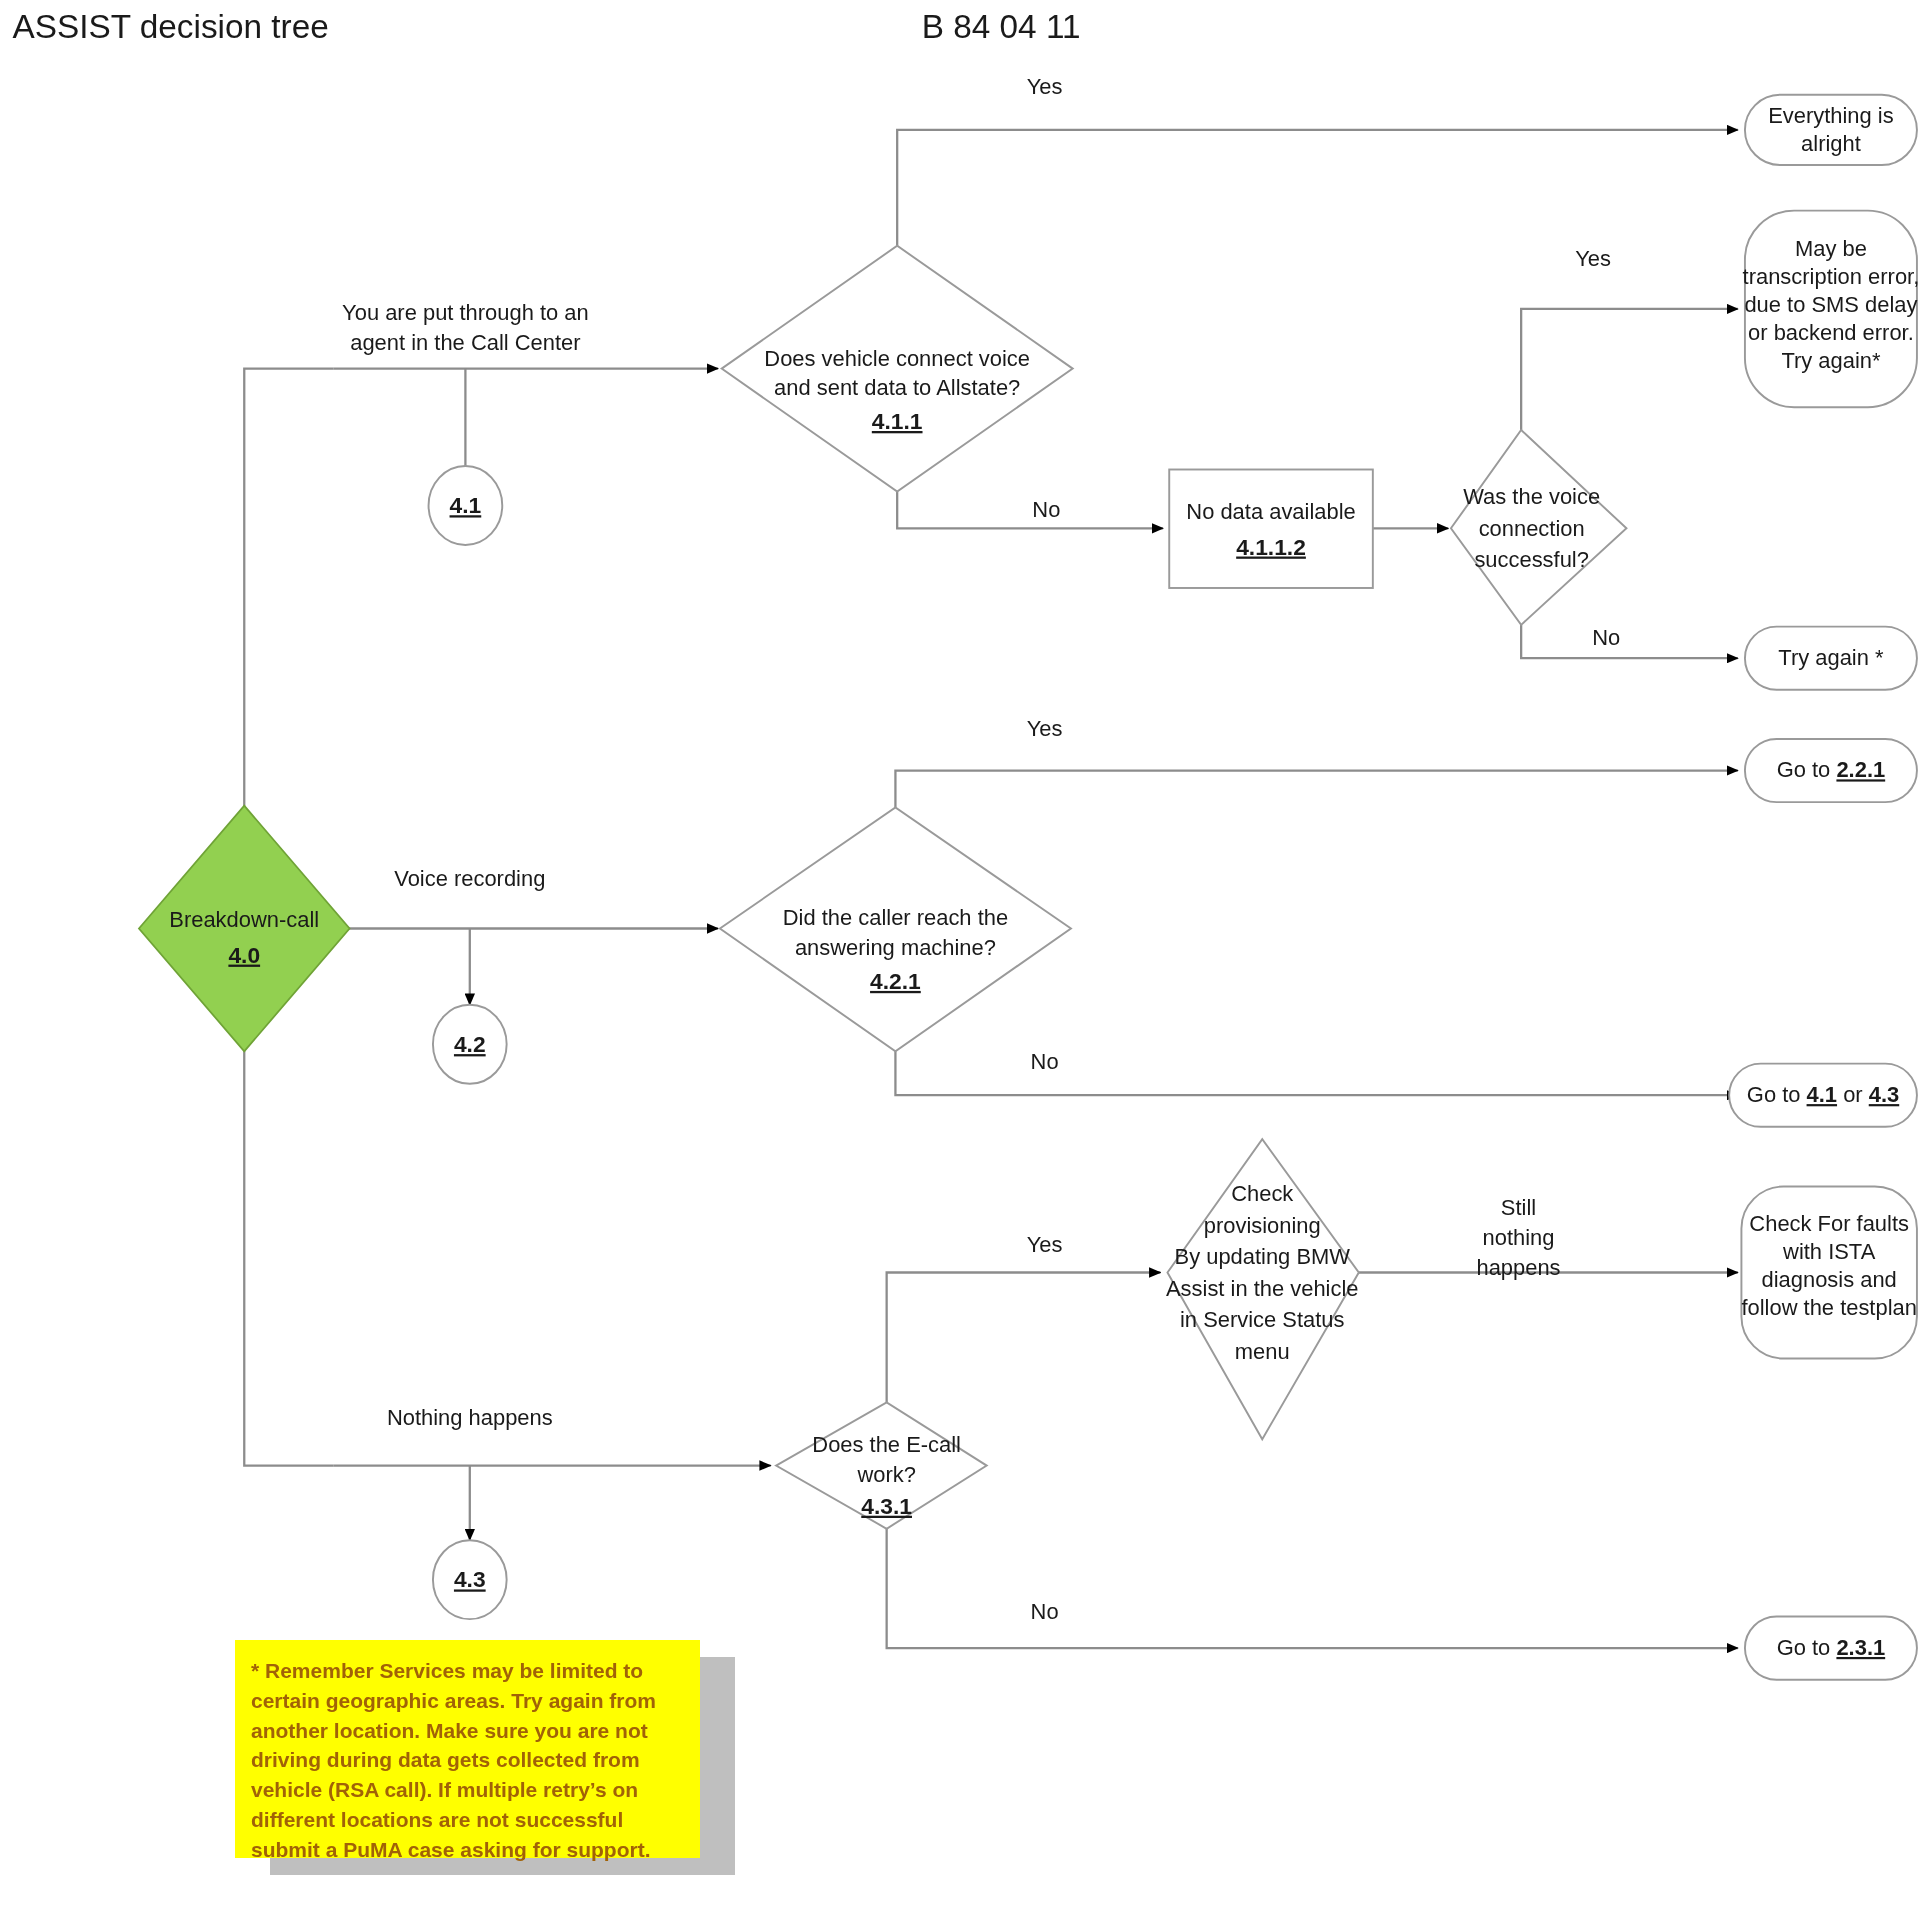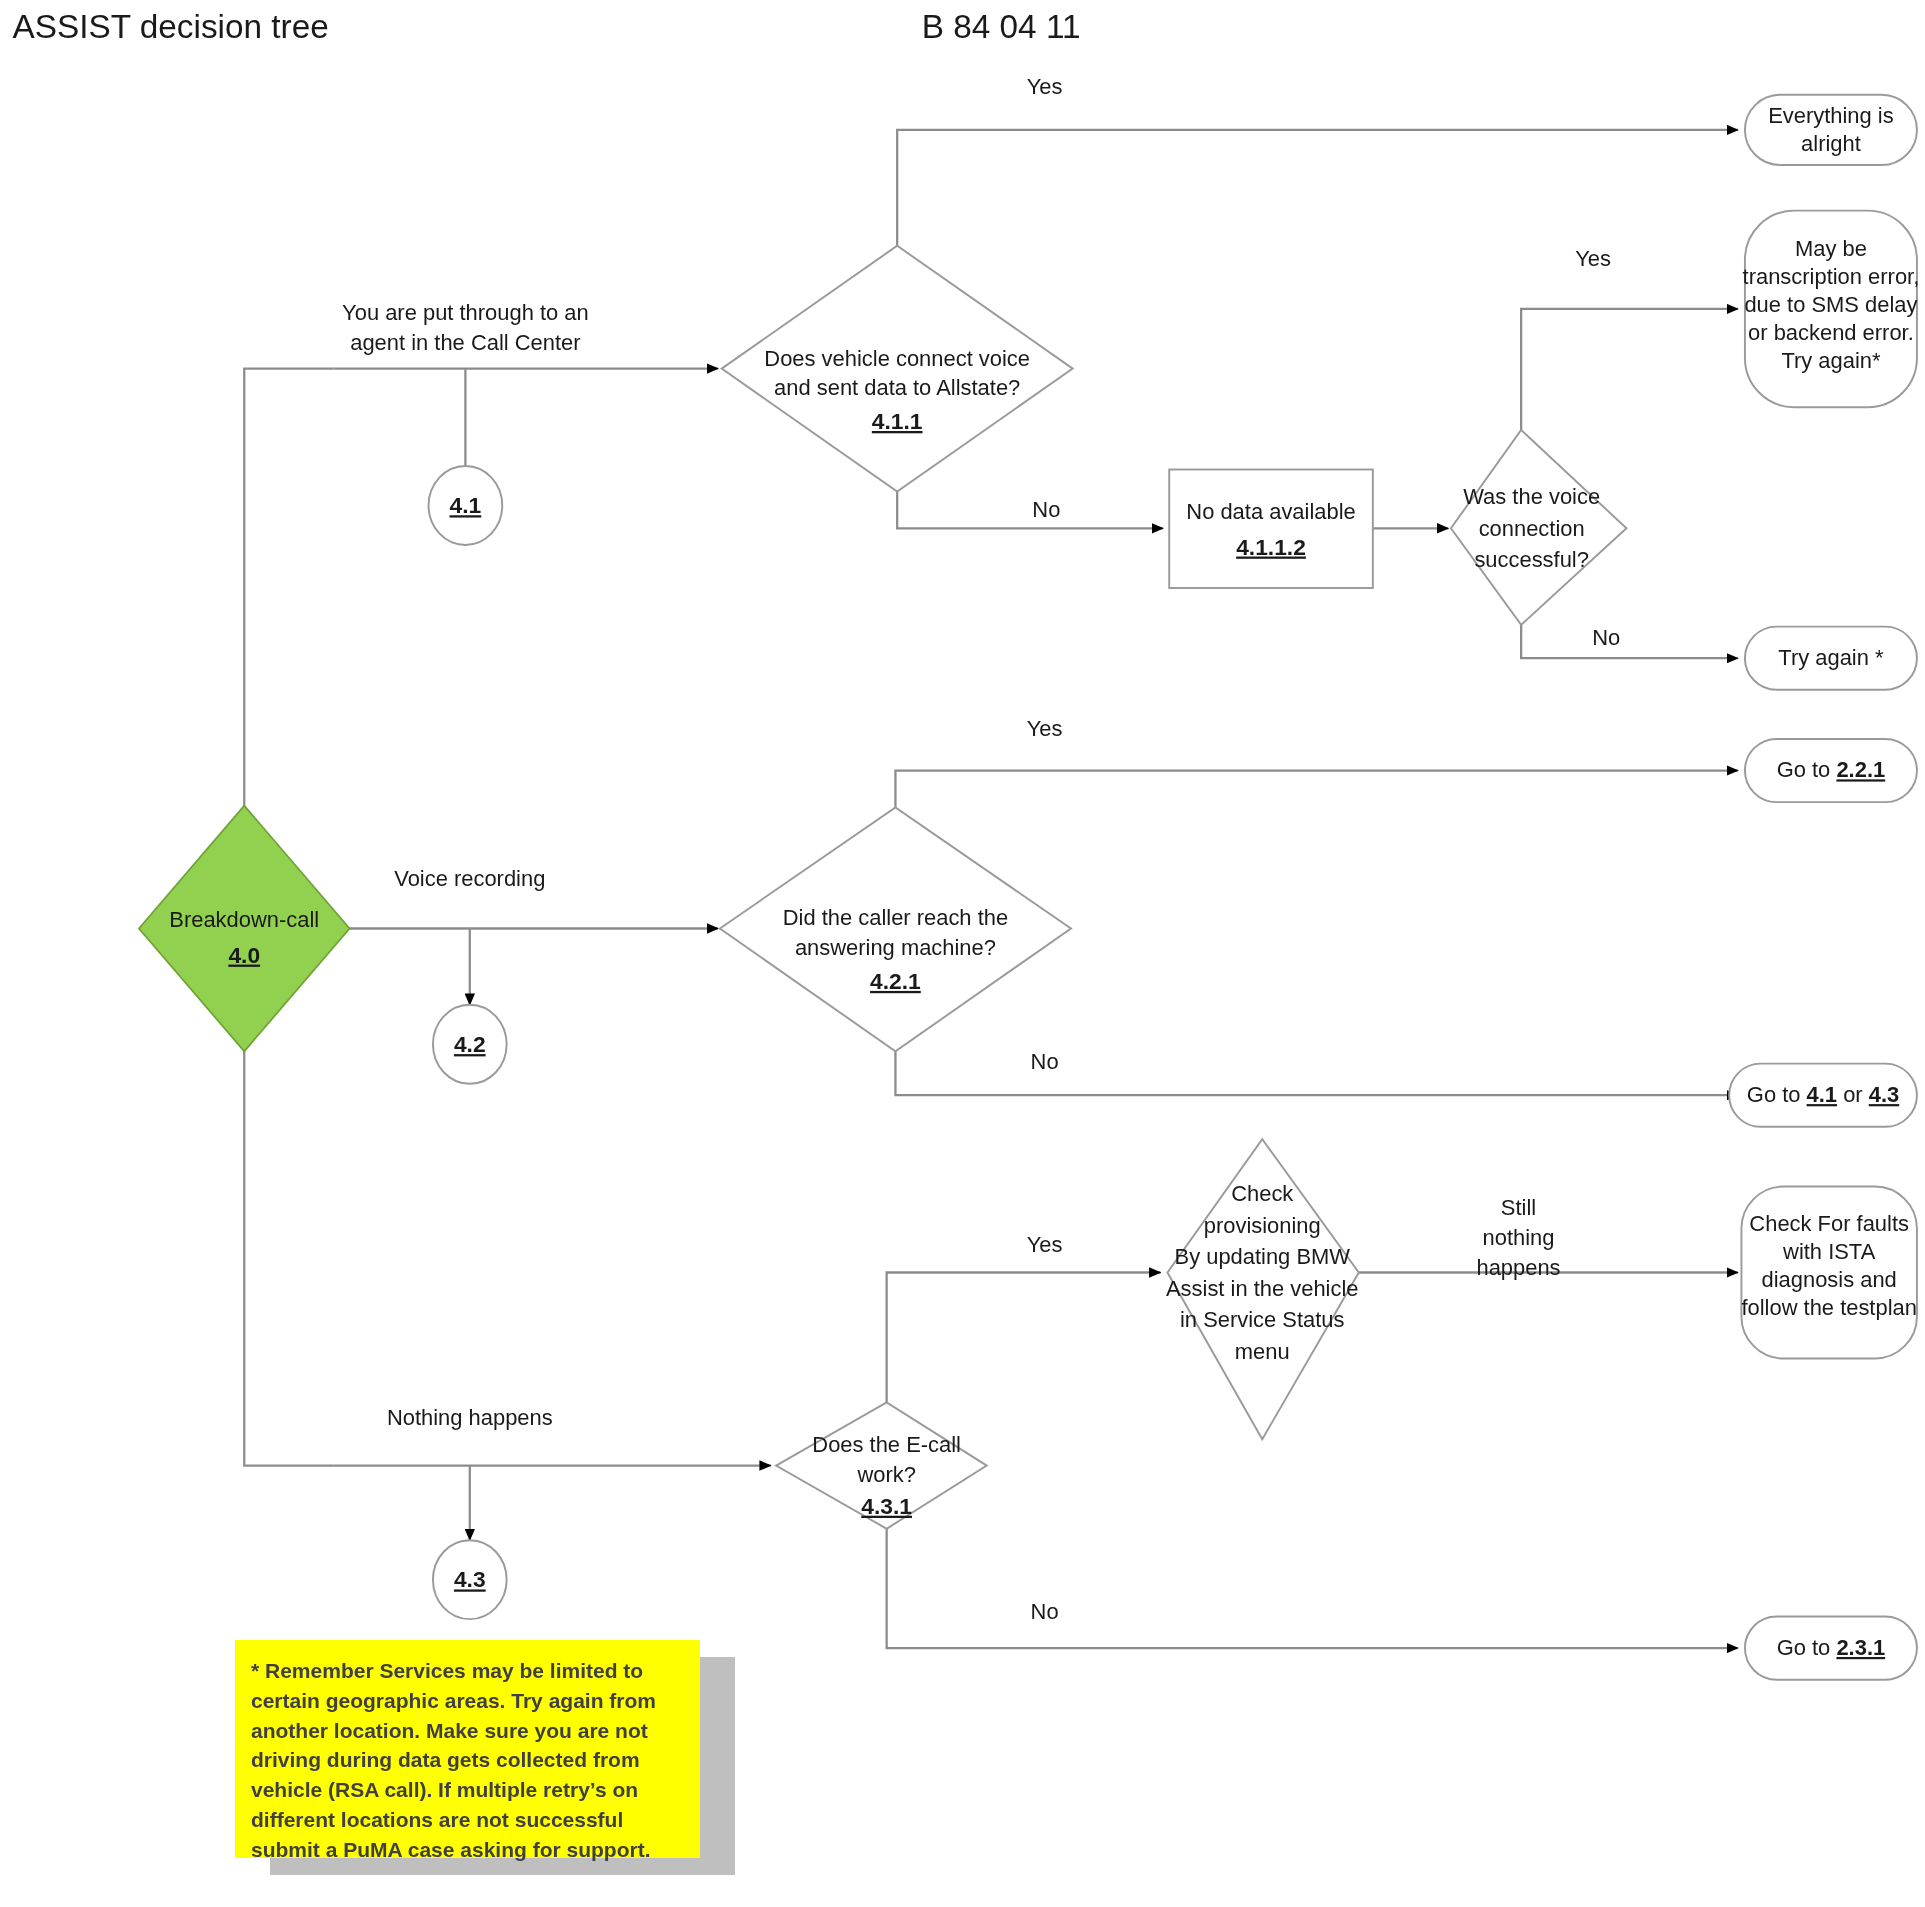--- a/index.html
+++ b/index.html
@@ -60,21 +60,21 @@
     background: #ffff00;
     left: 235px;
     top: 1640px;
     width: 465px;
     height: 218px;
     box-sizing: border-box;
     padding: 16px 19.3px 8.8px 16px;
     font-family: "Liberation Sans", sans-serif;
     font-size: 21px;
     line-height: 1.42;
-    color: #404040;
+    color: #a16207;
     font-weight: 600;
   }
 </style>
 </head>
 <body>
 
 <div id="stage">
 
   <svg class="flow" viewBox="0 0 2194 2173">
     <defs>

